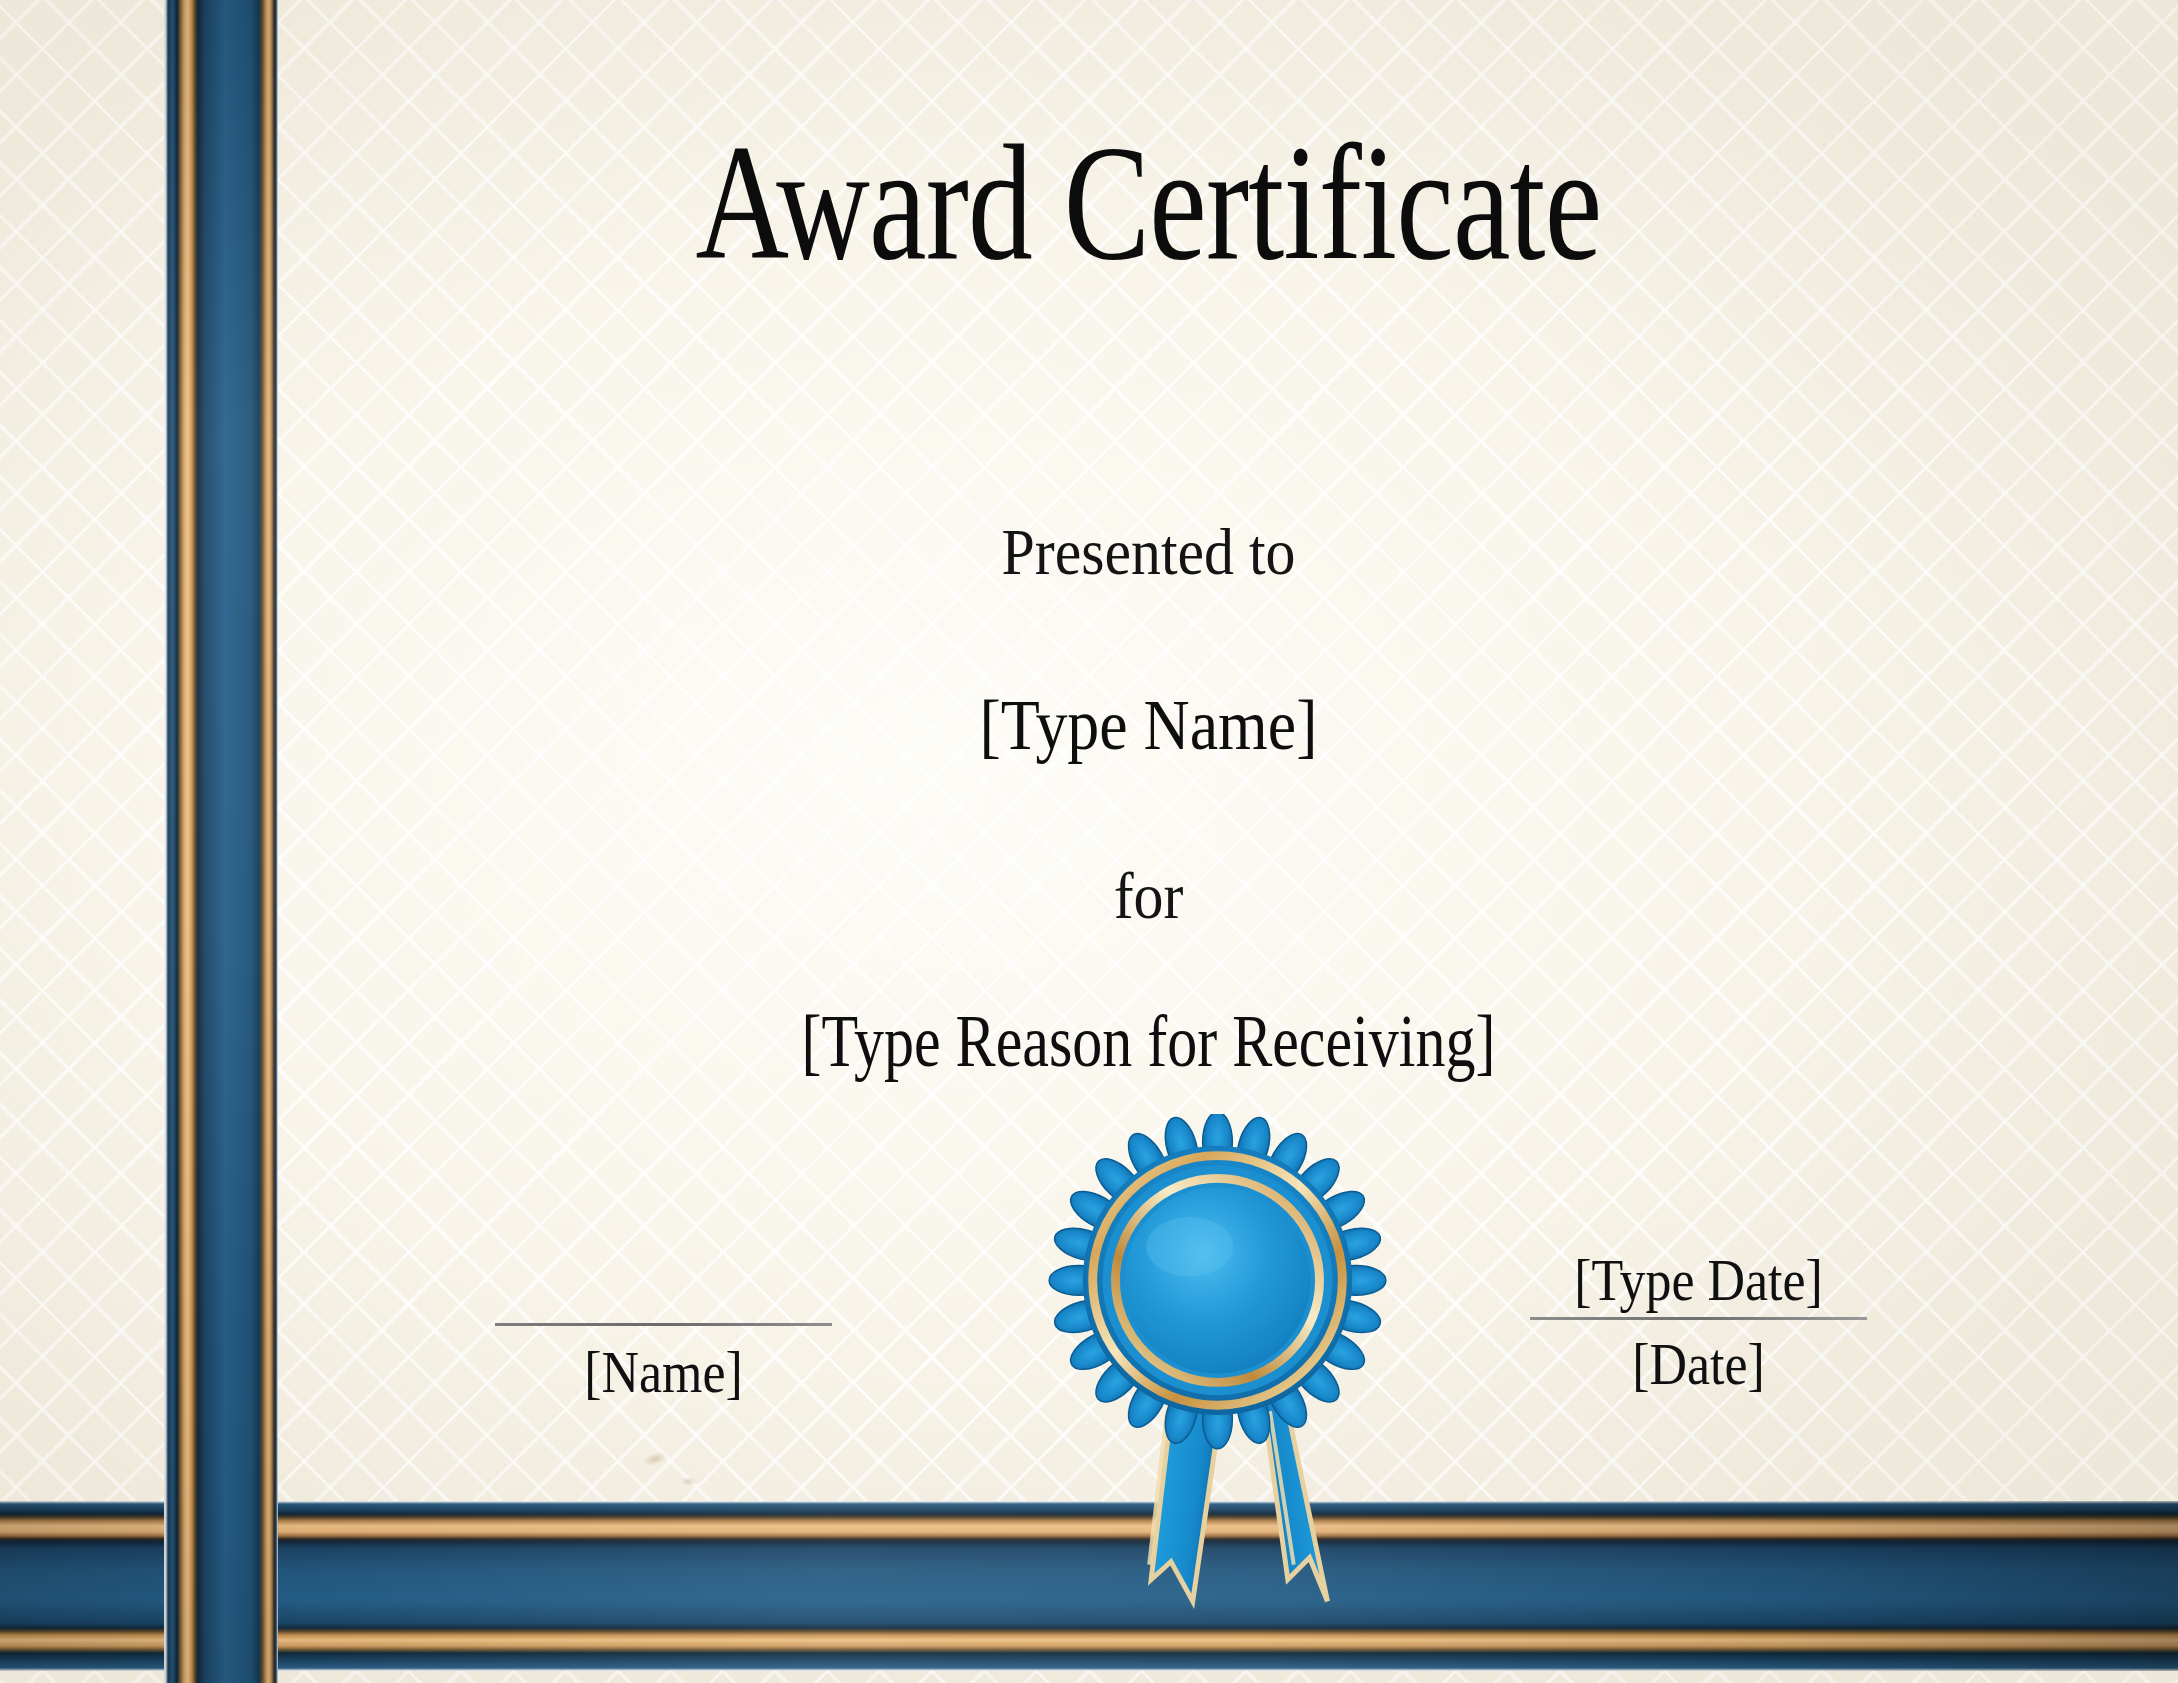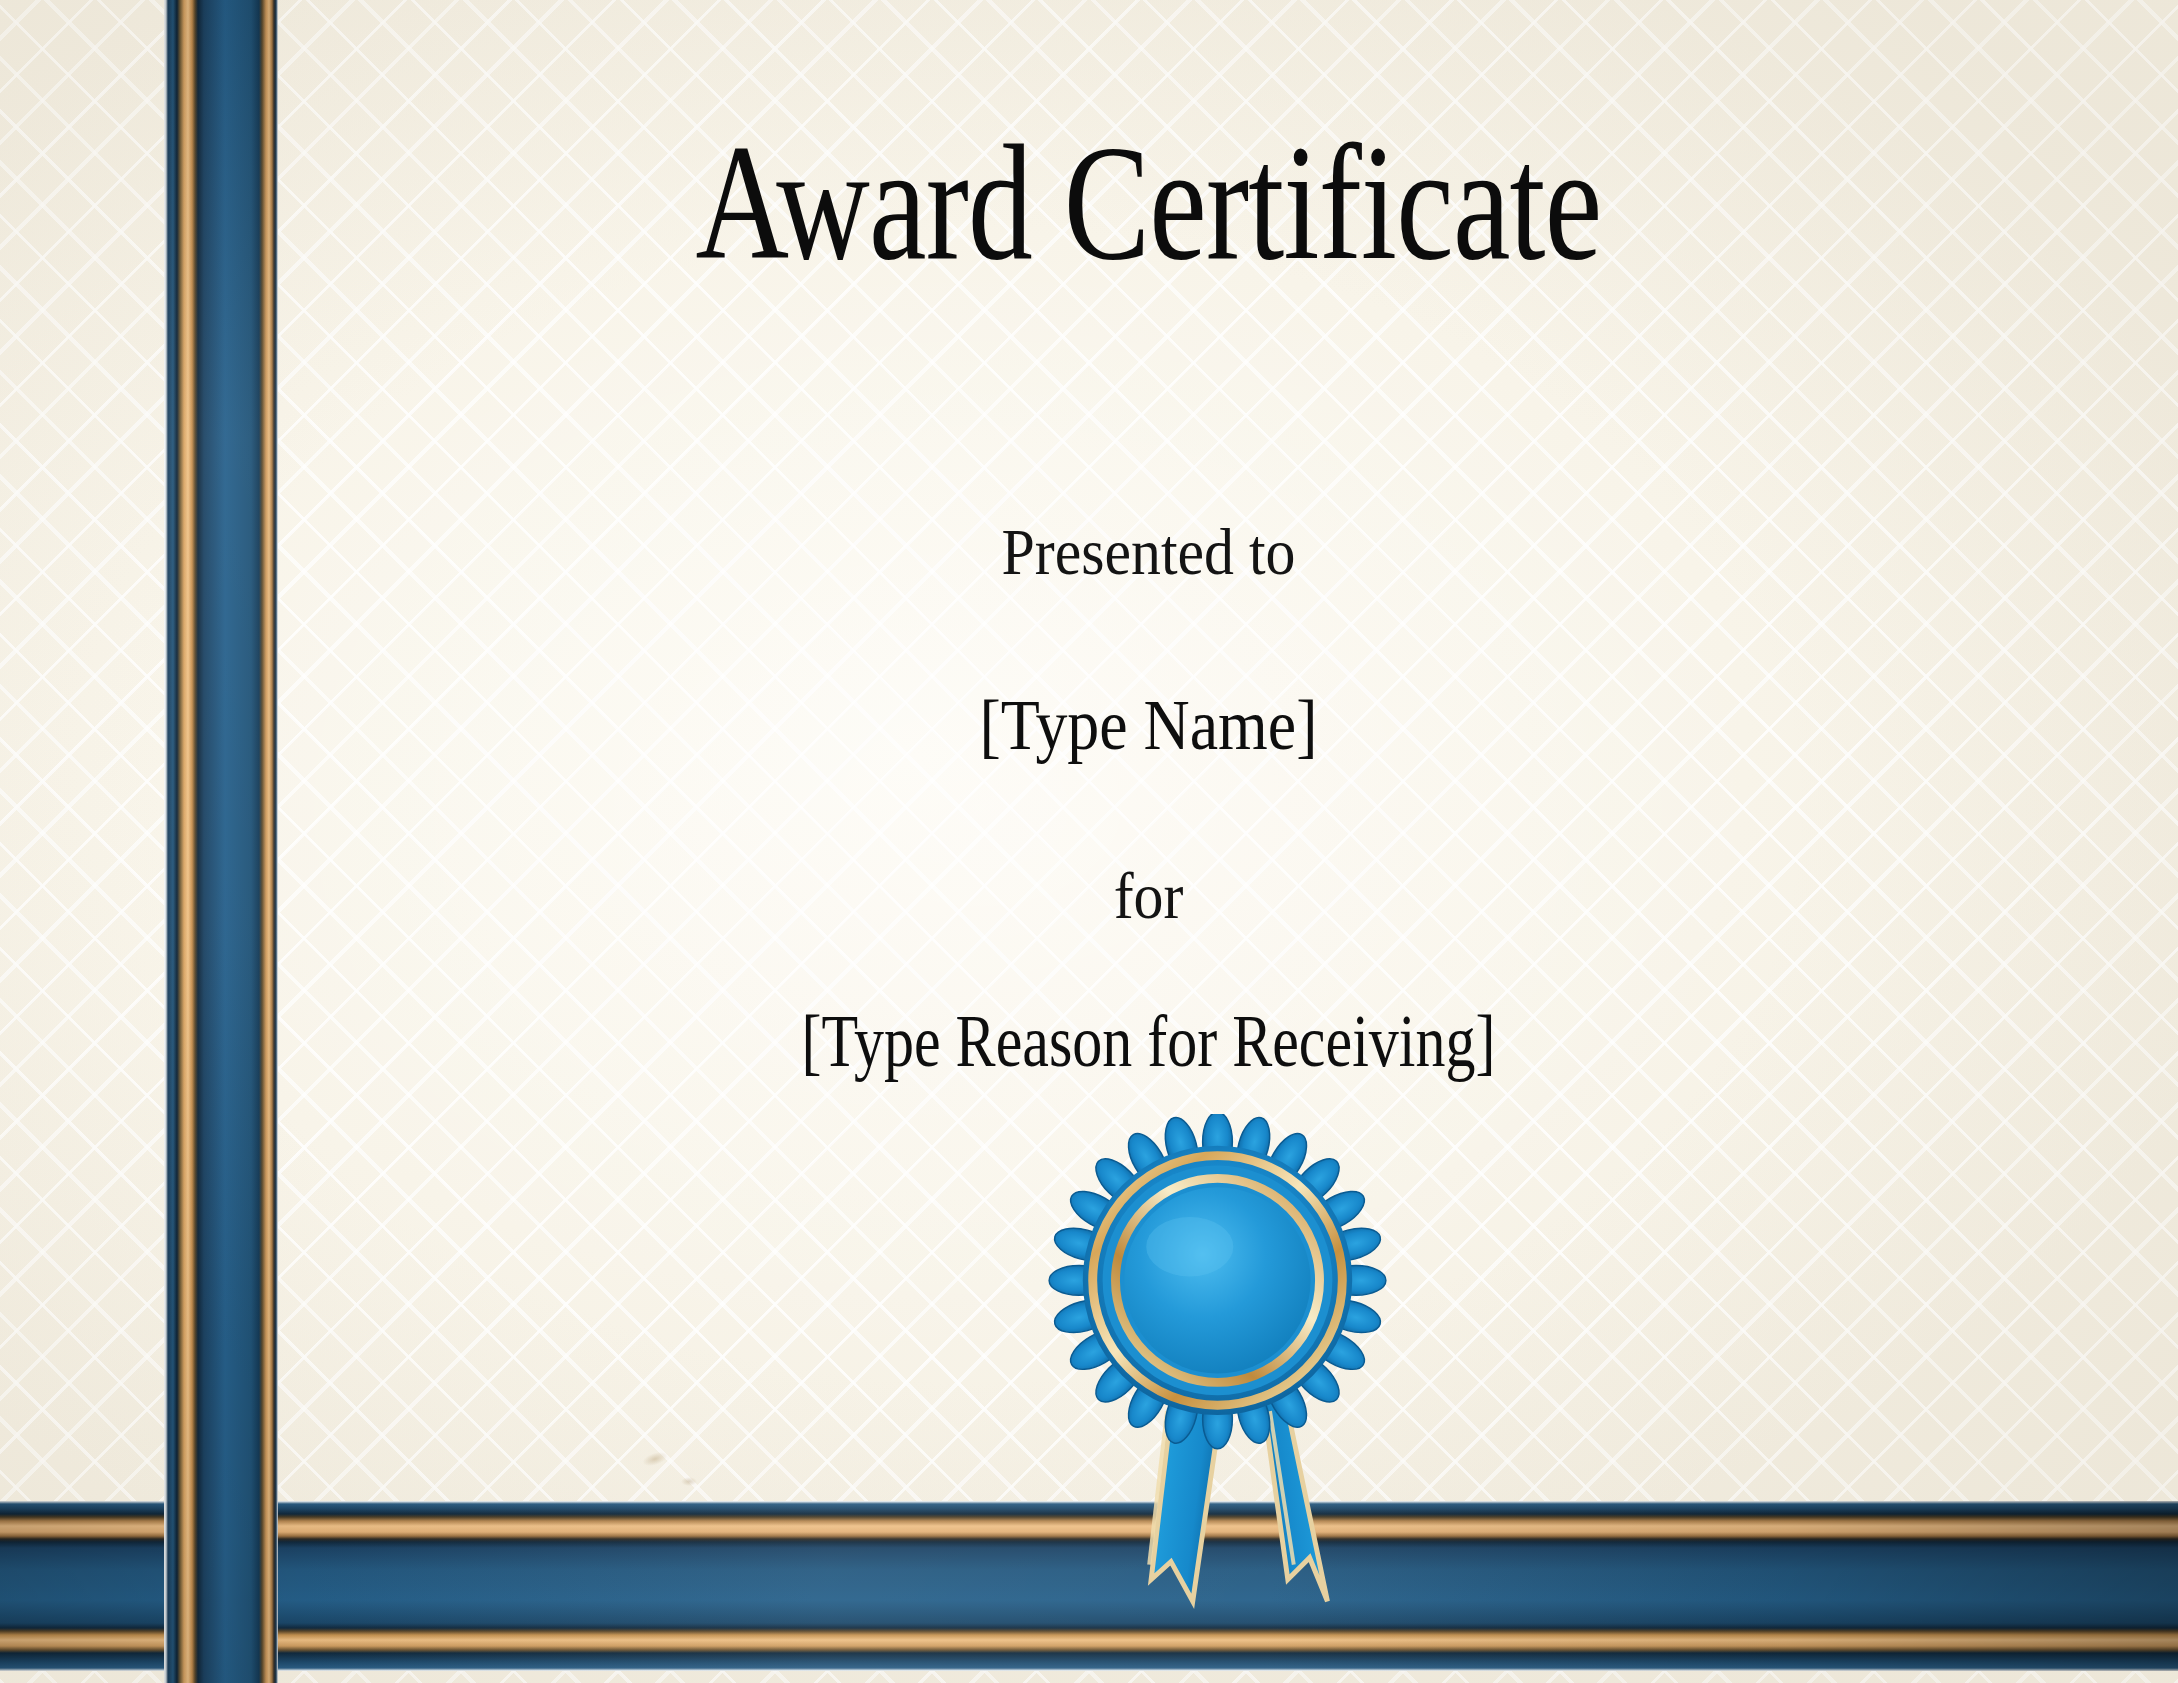--- a/index.html
+++ b/index.html
@@ -295,21 +295,30 @@
   <div class="cert-title">Award Certificate</div>
 
   <div class="line-presented">Presented to</div>
 
   <div class="line-name">[Type Name]</div>
 
   <div class="line-for">for</div>
 
   <div class="line-reason">[Type Reason for Receiving]</div>
 
-
+  <div class="sig-block">
+    <div class="sig-rule"></div>
+    <div class="sig-label">[Name]</div>
+  </div>
+
+  <div class="date-block">
+    <div class="date-value">[Type Date]</div>
+    <div class="date-rule"></div>
+    <div class="date-label">[Date]</div>
+  </div>
 
   <div class="rosette">
     <svg viewBox="0 0 350 520" xmlns="http://www.w3.org/2000/svg">
       <defs>
         <linearGradient id="tailL" x1="0" y1="0" x2="1" y2="0.4">
           <stop offset="0%" stop-color="#0f74b4"></stop>
           <stop offset="35%" stop-color="#1e9ad9"></stop>
           <stop offset="75%" stop-color="#1689cb"></stop>
           <stop offset="100%" stop-color="#0d6aa6"></stop>
         </linearGradient>

